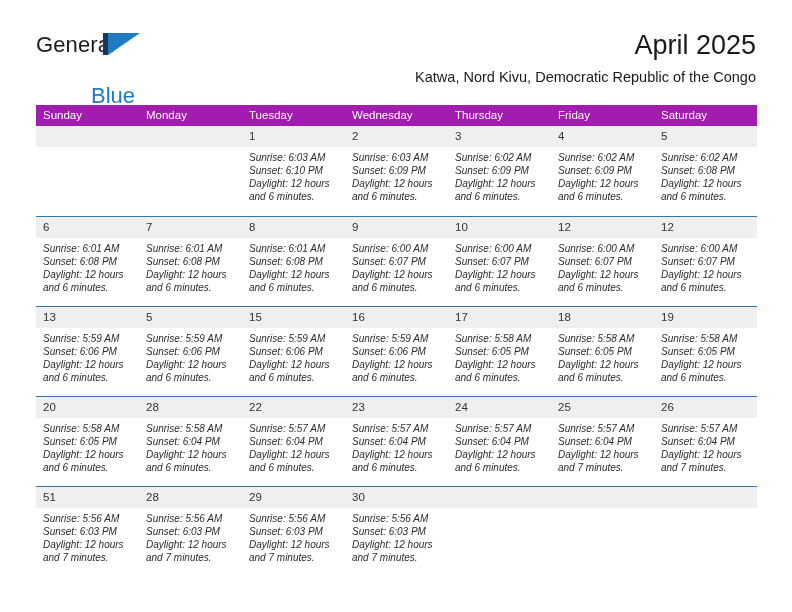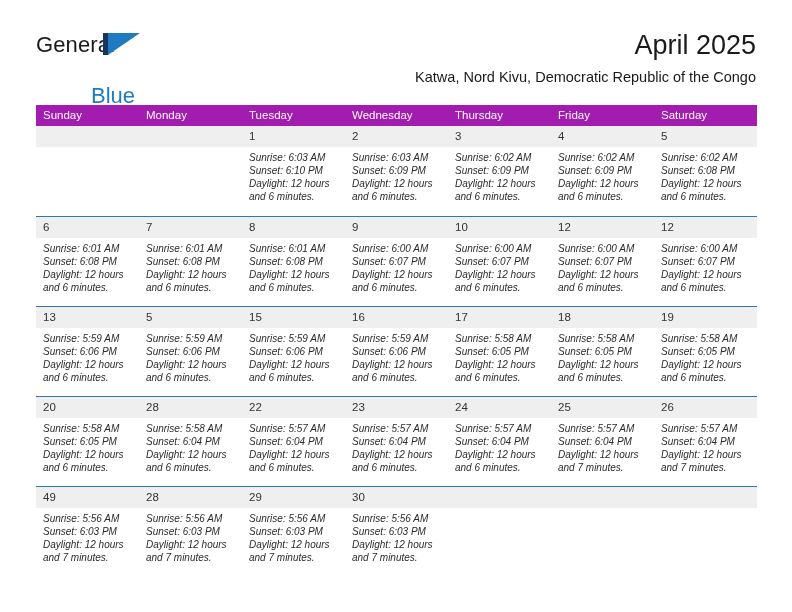--- a/index.html
+++ b/index.html
@@ -493,21 +493,21 @@
                 <div>Sunset: 6:04 PM</div>
                 <div>Daylight: 12 hours</div>
                 <div>and 7 minutes.</div>
               </div>
             </div>
           </td>
         </tr>
         <tr class="week">
           <td>
             <div class="daycell">
-              <div class="daynum">49</div>
+              <div class="daynum">51</div>
               <div class="dayinfo">
                 <div>Sunrise: 5:56 AM</div>
                 <div>Sunset: 6:03 PM</div>
                 <div>Daylight: 12 hours</div>
                 <div>and 7 minutes.</div>
               </div>
             </div>
           </td>
           <td>
             <div class="daycell">

